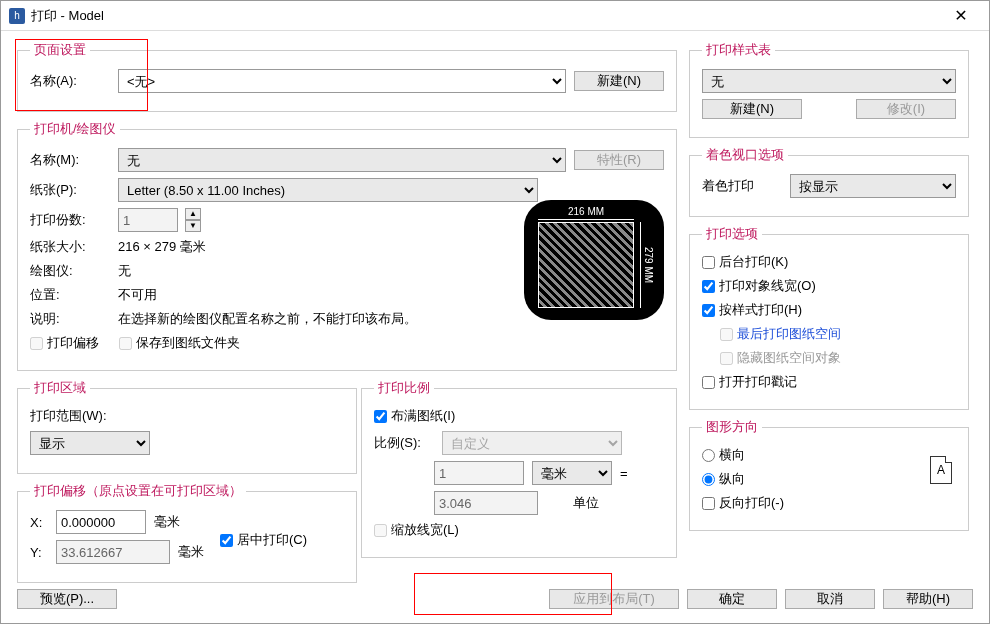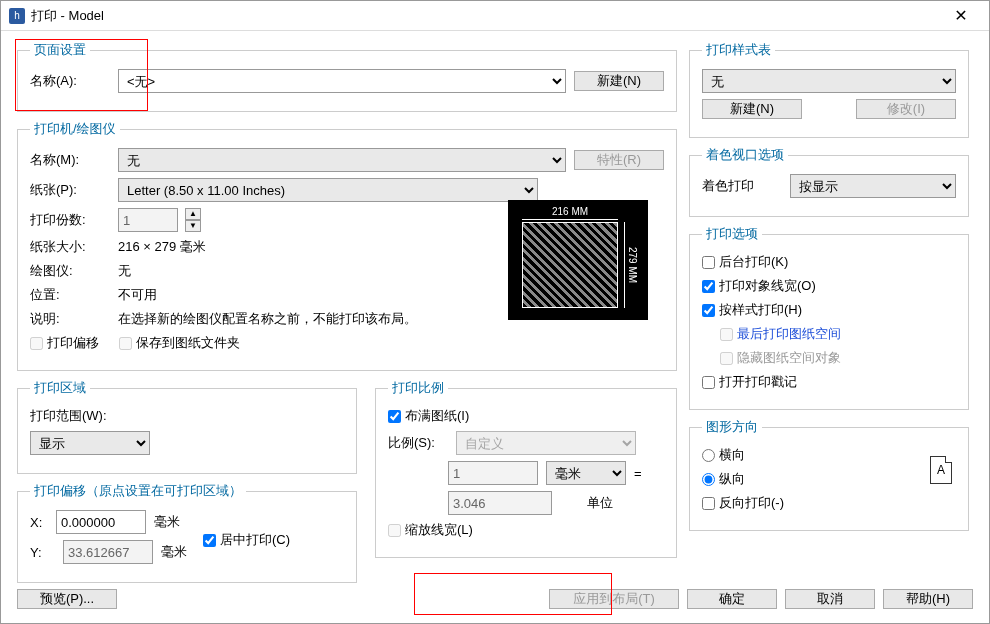--- a/index.html
+++ b/index.html
@@ -3,21 +3,21 @@
 <meta charset="utf-8">
 <style>
 * { box-sizing: border-box; margin: 0; padding: 0; font-family: "Microsoft YaHei", "SimSun", sans-serif; font-size: 13px; }
 body { background: #fff; width: 990px; height: 624px; border: 1px solid #999; position: relative; }
 .titlebar { height: 30px; display: flex; align-items: center; padding: 0 8px; border-bottom: 1px solid #ddd; }
 .titlebar .icon { width: 16px; height: 16px; background: #2b5aa0; margin-right: 6px; display: inline-flex; align-items: center; justify-content: center; color: #fff; font-size: 10px; border-radius: 2px; }
 .titlebar .title { flex: 1; }
 .titlebar .close { width: 40px; text-align: center; font-size: 16px; cursor: pointer; }
 .content { padding: 10px 16px; position: relative; }
 fieldset { border: 1px solid #ccc; padding: 10px 12px 12px; margin-bottom: 8px; position: relative; }
-legend { padding: 0 4px; color: #0369a1; }
+legend { padding: 0 4px; color: #be185d; }
 .redbox1 { position: absolute; border: 1px solid red; left: 14px; top: 38px; width: 133px; height: 72px; pointer-events: none; z-index: 10; }
 .redbox2 { position: absolute; border: 1px solid red; left: 413px; top: 572px; width: 198px; height: 42px; pointer-events: none; z-index: 10; }
 .row { display: flex; align-items: center; margin-bottom: 6px; gap: 8px; }
 label.lab { display: inline-block; }
 select, input[type=text] { height: 24px; border: 1px solid #999; background: #fff; padding: 0 4px; }
 select { background: #e9e9e9; }
 select.light { background: #fff; }
 input[readonly], input.readonly { background: #f3f3f3; color: #666; }
 .btn { height: 20px; border: 1px solid #aaa; background: #e8e8e8; padding: 0 14px; cursor: pointer; white-space: nowrap; }
 .btn:disabled { color: #999; }
@@ -94,28 +94,28 @@
     <span>不可用</span>
   </div>
   <div class="row">
     <label class="lab" style="width:80px">说明:</label>
     <span>在选择新的绘图仪配置名称之前，不能打印该布局。</span>
   </div>
   <div class="row">
     <label><input type="checkbox" disabled="" style=""><span>打印偏移</span></label>
     <label style="margin-left:12px"><input type="checkbox" disabled="" style=""><span>保存到图纸文件夹</span></label>
   </div>
-  <div class="preview-box" style="position:absolute; right:28px; top:62px;">
+  <div class="preview-box" style="position:absolute; right:12px; top:62px;border-radius:27px;">
     <div class="dim-top">216 MM</div>
     <div class="paper"></div>
     <div class="dim-right">279 MM</div>
   </div>
 </fieldset>
 
-<div style="display:flex; gap:18px;">
+<div style="display:flex; gap:4px;">
   <div style="width:340px">
     <fieldset>
       <legend>打印区域</legend>
       <div class="row">
                 <label class="lab">打印范围(W):</label>
               </div>
       <div class="row">
                 <select style="width:120px"><option>显示</option></select>
               </div>
     </fieldset>
@@ -123,21 +123,21 @@
       <legend>打印偏移（原点设置在可打印区域）</legend>
       <div style="display:flex; gap:16px; align-items:center;">
         <div>
           <div class="row">
             <label style="width:18px">X:</label>
             <input type="text" style="width: 90px;" value="0.000000">
             <span>毫米</span>
           </div>
           <div class="row">
             <label style="width:18px">Y:</label>
-            <input type="text" readonly="" style="width: 90px; margin-left: 7px;" value="33.612667">
+            <input type="text" readonly="" style="width: 114px;" value="33.612667">
             <span>毫米</span>
           </div>
         </div>
         <label><input type="checkbox" checked="" style=""><span>居中打印(C)</span></label>
       </div>
     </fieldset>
   </div>
 
   <div style="flex:1">
     <fieldset>

